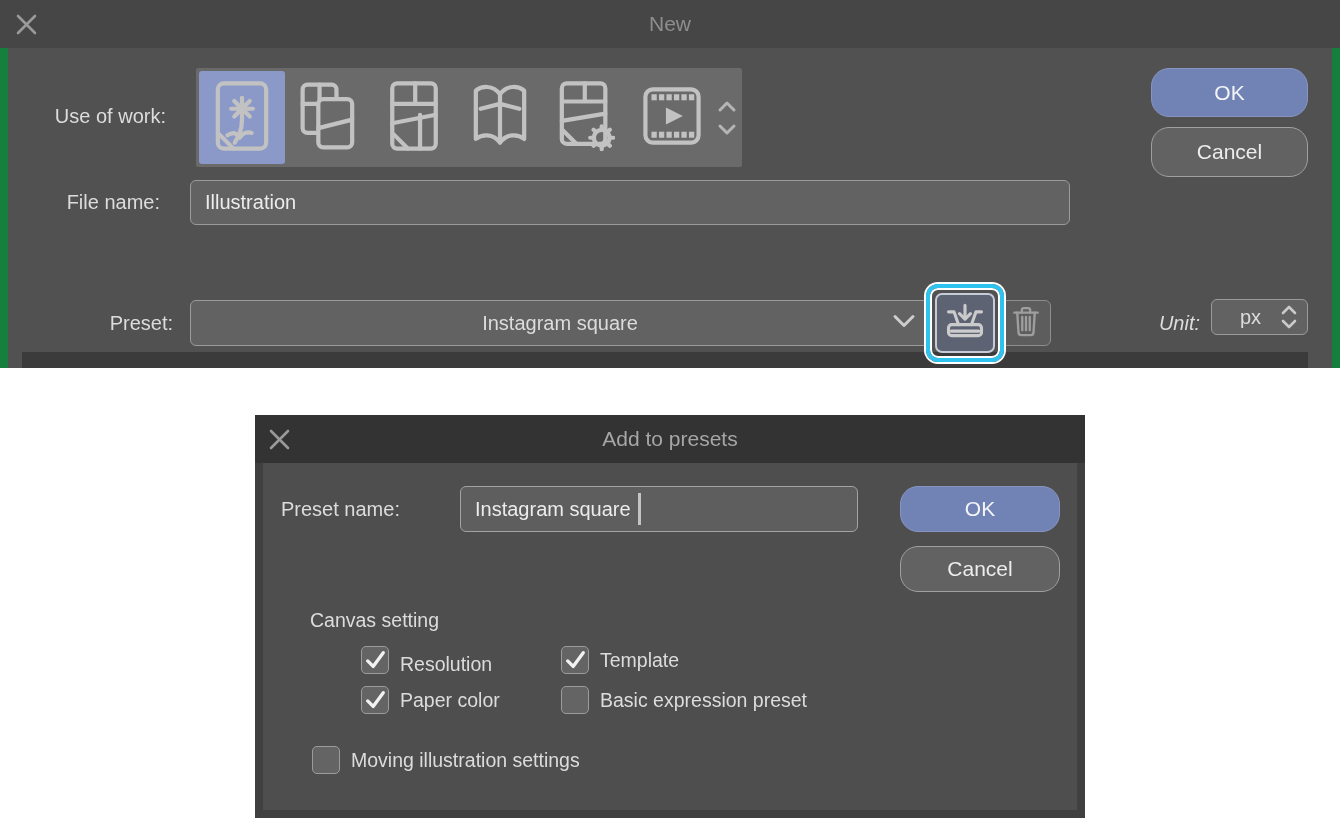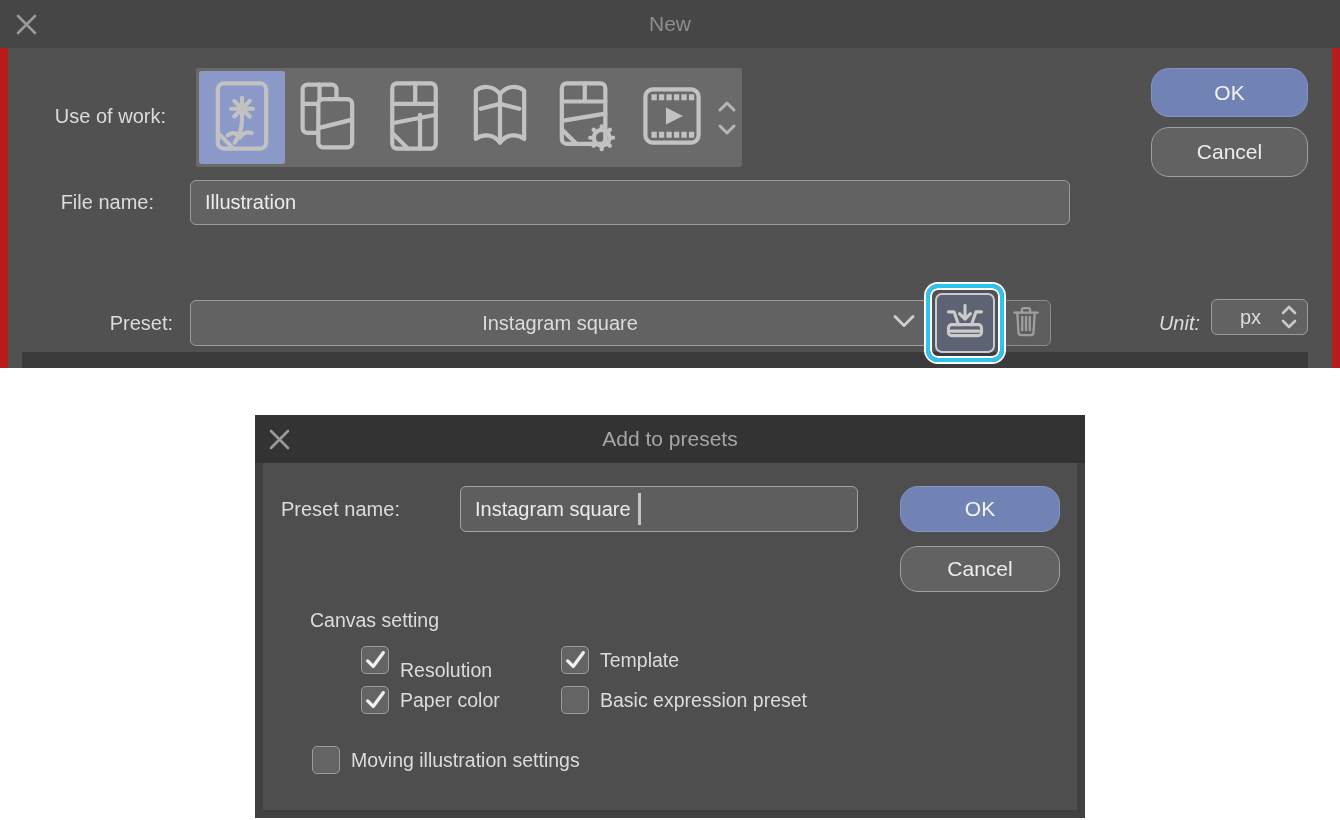--- a/index.html
+++ b/index.html
@@ -8,21 +8,21 @@
   .stage { position:relative; width:1340px; height:820px; background:#fff; overflow:hidden; }
 
   
   .dialog { position:absolute; overflow:hidden; }
   .titlebar { position:absolute; left:0; top:0; right:0; height:48px; display:flex; align-items:center; }
   .titlebar .title { position:absolute; left:0; right:0; text-align:center; font-size:21px; }
   .close-btn { position:absolute; left:15px; top:13px; width:23px; height:23px; cursor:default; }
   .close-btn svg { display:block; }
 
   
-  .main-dialog { left:0; top:0; width:1340px; height:368px; background:#b91c1c; }
+  .main-dialog { left:0; top:0; width:1340px; height:368px; background:#15803d; }
   .main-dialog .titlebar { background:#464646; }
   .main-dialog .title { color:#8e8e8e; }
   .main-dialog .body-bg { position:absolute; left:8px; top:48px; width:1324px; height:320px; background:#515151; }
   .canvas-strip { position:absolute; left:22px; top:352px; width:1286px; height:16px; background:#3b3b3b; }
 
   .field-label { position:absolute; color:#dcdcdc; font-size:20px; }
   .r-label { text-align:right; }
 
   .input-box { position:absolute; background:#626262; border:1.5px solid #9b9b9b; border-radius:6px;
     color:#ececec; font-size:20px; display:flex; align-items:center; }
@@ -184,21 +184,21 @@
             </svg>
         </span>
         <span class="sc">
           <svg width="20" height="14" viewBox="0 0 20 14">
               <path d="M3 3 L10 10 L17 3" stroke="#b5b5b5" stroke-width="3" fill="none" stroke-linecap="round" stroke-linejoin="round"></path>
             </svg>
         </span>
       </div>
     </div>
 
-    <div class="field-label r-label" style="left:18px; top:191px; width:136px;">File name:</div>
+    <div class="field-label r-label" style="left:24px; top:191px; width:136px;">File name:</div>
     <div class="input-box" style="left:190px; top:180px; width:880px; height:45px;">
       <span class="txt">Illustration</span>
     </div>
 
     <div class="field-label r-label" style="left:37px; top:312px; width:136px;">Preset:</div>
     <div class="input-box dropdown" style="left:190px; top:300px; width:740px; height:46px;">
       <span class="val">Instagram square</span>
       <span class="dd-chevron">
         <svg width="26" height="16" viewBox="0 0 26 16">
             <path d="M4 3 L13 12 L22 3" stroke="#cdcdcd" stroke-width="3" fill="none" stroke-linecap="round" stroke-linejoin="round"></path>
@@ -275,21 +275,21 @@
     <div class="btn btn-plain" style="left:645px; top:131px; width:160px; height:46px;">Cancel</div>
 
 
     <div class="sub-label" style="left:55px; top:194px;text-align:center;">Canvas setting</div>
 
     <div class="checkbox checked" style="left:106px; top:231px;">
       <svg width="22" height="22" viewBox="0 0 24 24">
           <path d="M4 13 L10 19 L21 4" stroke="#f2f2f2" stroke-width="3.6" fill="none" stroke-linecap="round" stroke-linejoin="round"></path>
         </svg>
     </div>
-    <div class="cb-label" style="left:145px; top:241px;">Resolution</div>
+    <div class="cb-label" style="left:145px; top:235px;">Resolution</div>
 
     <div class="checkbox checked" style="left:306px; top:231px;">
       <svg width="22" height="22" viewBox="0 0 24 24">
           <path d="M4 13 L10 19 L21 4" stroke="#f2f2f2" stroke-width="3.6" fill="none" stroke-linecap="round" stroke-linejoin="round"></path>
         </svg>
     </div>
     <div class="cb-label" style="left:345px; top:231px;">Template</div>
 
     <div class="checkbox checked" style="left:106px; top:271px;">
       <svg width="22" height="22" viewBox="0 0 24 24">

